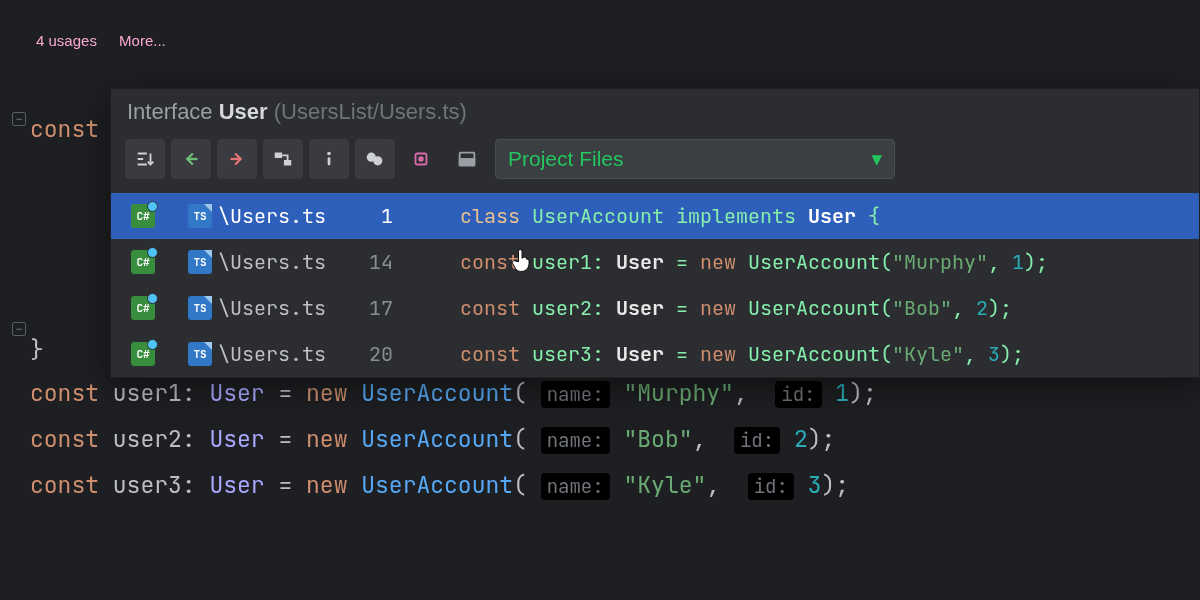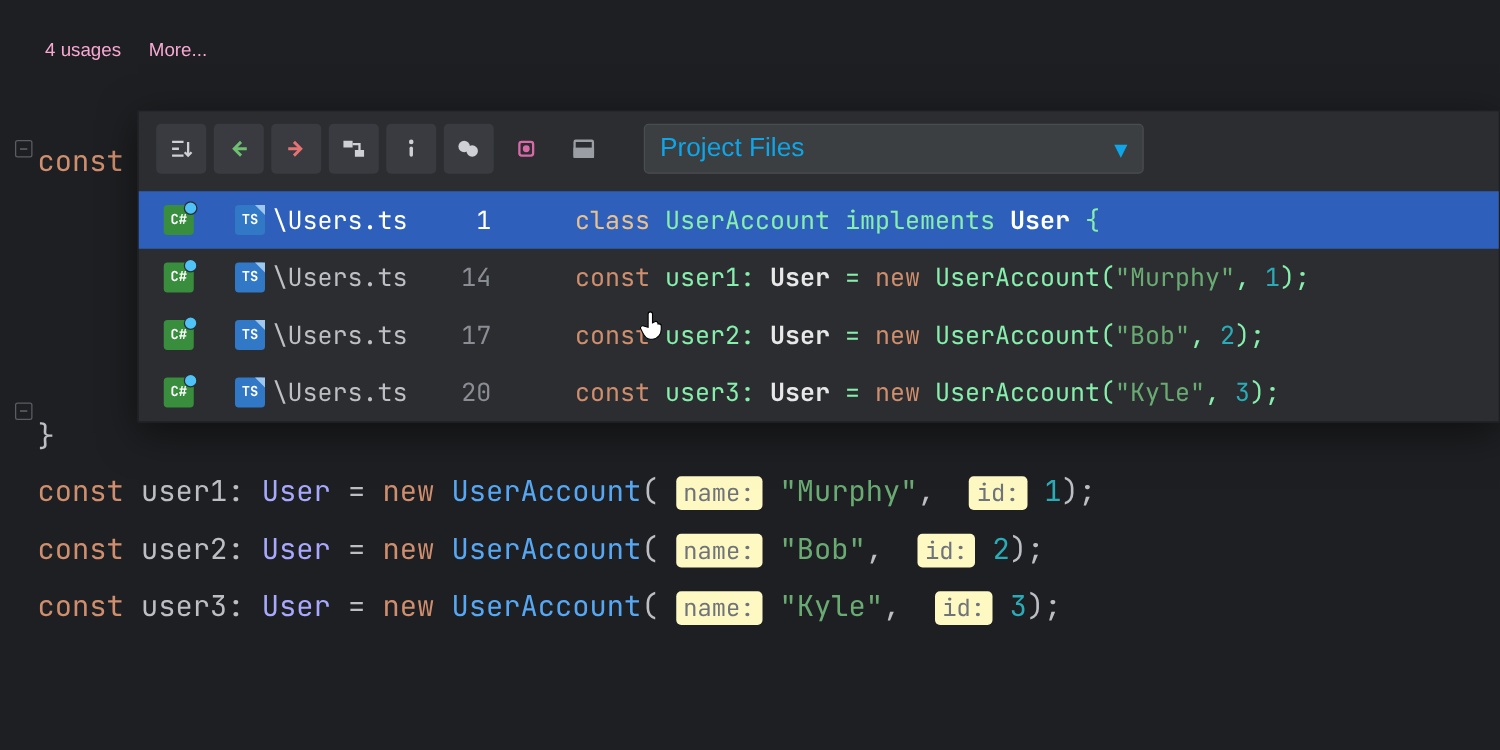--- a/index.html
+++ b/index.html
@@ -15,21 +15,21 @@
   .editor {
     position: absolute; inset: 0;
     padding: 32px 0 0 30px;
   }
   .hint-row { font-size: 15px; color: #f9a8d4; margin-left: 6px; }
   .hint-row span { margin-right: 18px; cursor: pointer; }
   .code { margin-top: 14px; font-family: "JetBrains Mono", Consolas, monospace; font-size: 23px; line-height: 44px; white-space: pre; }
   .kw { color: #cf8e6d; }
   .type-ref { color: #a8a8ff; }
   .fn { color: #56a8f5; text-align: center; }
-  .param-hint { color: #6f737a; font-size: 19px; background:#fef9c3; border-radius:4px; padding:1px 6px; }
+  .param-hint { color: #6f737a; font-size: 19px; background:#000000; border-radius:4px; padding:1px 6px; }
   .str { color: #6aab73; }
   .num { color: #2aacb8; }
   .popup {
     position: absolute;
     left: 110px; top: 88px;
     width: 1090px;
     background: #2b2d30;
     border: 1px solid #1e1f22;
     box-shadow: 0 8px 30px rgba(0,0,0,.5);
   }
@@ -48,27 +48,27 @@
     width: 40px; height: 40px;
     background: #393b40; border-radius: 4px;
     display: flex; align-items: center; justify-content: center;
     color: #ced0d6; cursor: pointer;
     font-size: 18px;
   }
   .tbtn.plain { background: transparent; }
   .tbtn svg { width: 22px; height: 22px; }
   .scope-select {
     flex: 1; max-width: 400px; height: 40px;
-    margin-left: 22px;
+    margin-left: 2px;
     background: #3c3f41;
     border: 1px solid #4a4d50;
     border-radius: 4px;
     display: flex; align-items: center; justify-content: space-between;
     padding: 0 12px;
-    color: #0ea5e9; cursor: pointer;
+    color: #22c55e; cursor: pointer;
   }
   .results { font-family: Consolas, "JetBrains Mono", monospace; font-size: 20px; }
   .row {
     display: flex; align-items: center;
     height: 46px; padding: 0 20px; gap: 27px;
     cursor: pointer;
   }
   .row.selected { background: #2e5fbb; color: #ffffff; }
   .row .proj, .row .file { display:flex; align-items:center; gap:6px; }
   .row .proj-label, .row .file-label { color: #bdbfc4; }
@@ -128,20 +128,24 @@
 
 
 
 <span>}</span>
 <span id="bg-lines"><span class="kw">const</span> user1: <span class="type-ref">User</span> = <span class="kw">new</span> <span class="fn">UserAccount</span>( <span class="param-hint">name:</span> <span class="str">"Murphy"</span>,  <span class="param-hint">id:</span> <span class="num">1</span>);
 <span class="kw">const</span> user2: <span class="type-ref">User</span> = <span class="kw">new</span> <span class="fn">UserAccount</span>( <span class="param-hint">name:</span> <span class="str">"Bob"</span>,  <span class="param-hint">id:</span> <span class="num">2</span>);
 <span class="kw">const</span> user3: <span class="type-ref">User</span> = <span class="kw">new</span> <span class="fn">UserAccount</span>( <span class="param-hint">name:</span> <span class="str">"Kyle"</span>,  <span class="param-hint">id:</span> <span class="num">3</span>);</span></div>
 </div>
 
 <div class="popup">
+  <div class="popup-title">
+    <span>Interface </span><b>User</b>
+    <span class="loc">(UsersList/Users.ts)</span>
+  </div>
 
   <div class="toolbar">
     <div class="tbtn">
       <svg viewBox="0 0 24 24" fill="none" stroke="currentColor" stroke-width="2">
           <path d="M4 6h10M4 12h6M4 18h10"></path>
           <path d="M18 6v12"></path>
           <path d="M15 15l3 3 3-3"></path>
         </svg>
     </div>
     <div class="tbtn">

